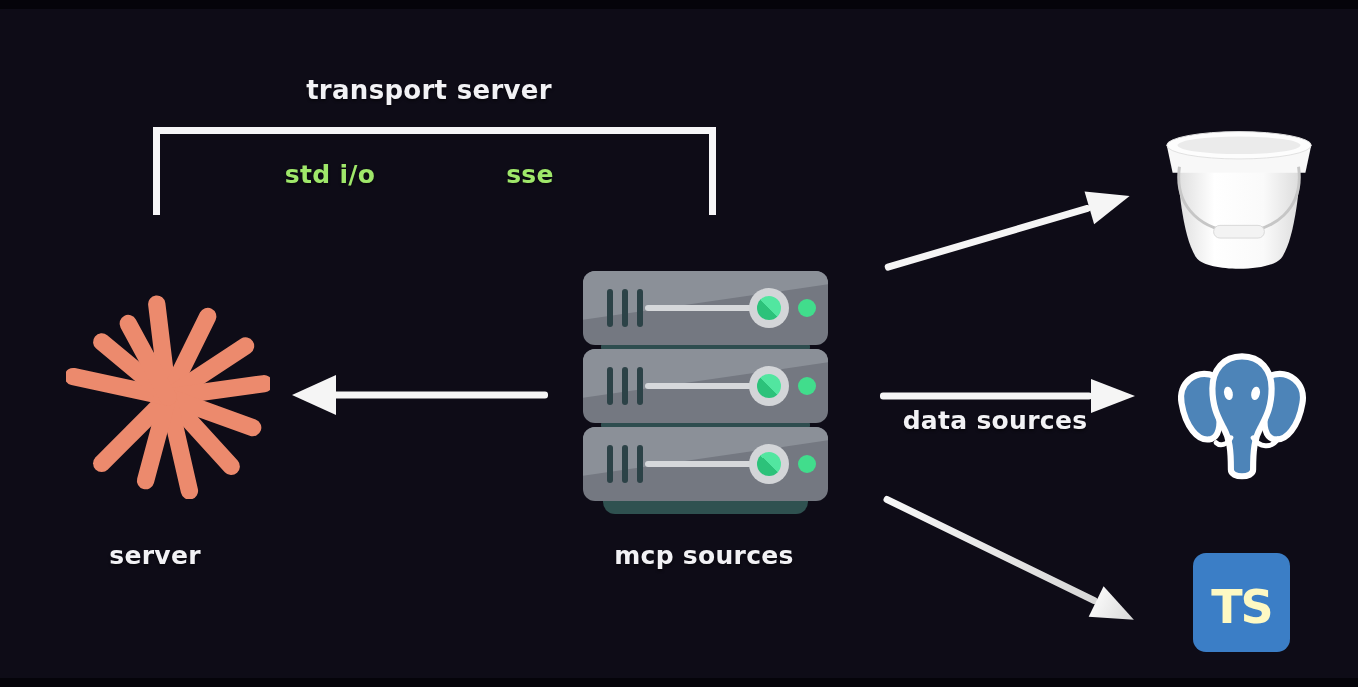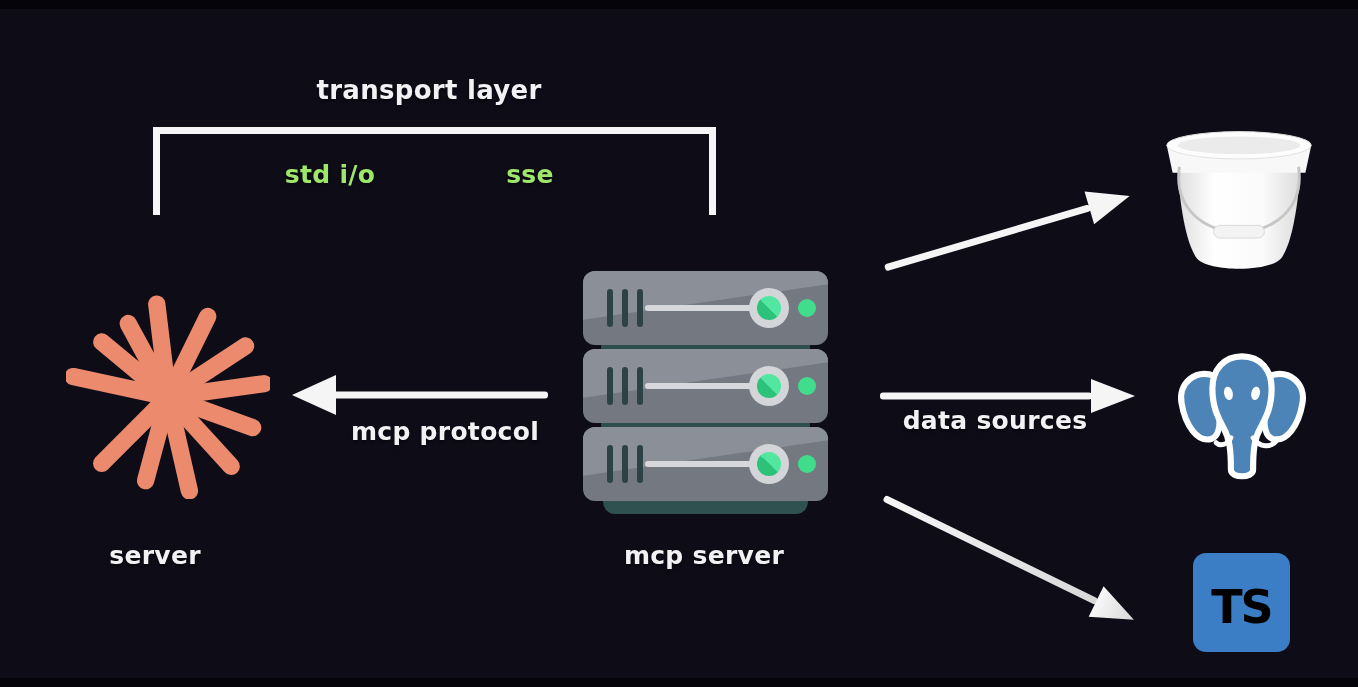--- a/index.html
+++ b/index.html
@@ -44,30 +44,30 @@
                background:linear-gradient(45deg,#2cc27a 50%,#52e6a0 50%);}
   .status-dot{position:absolute;left:215px;top:28px;width:18px;height:18px;border-radius:50%;background:var(--indicator-green);}
   .server-gap{height:6px;margin:-1px 18px;background:#2e4d4f;border-radius:2px;position:relative;z-index:0;}
   .server-base{height:24px;margin:-11px 20px 0;background:var(--server-teal);border-radius:0 0 12px 12px;position:relative;z-index:0;}
 
   .arrow-svg{position:absolute;overflow:visible;}
   .abs{position:absolute;}
 
   .ts-badge{position:absolute;left:1193px;top:553px;width:97px;height:99px;background:var(--typescript-blue);
             border-radius:13px;display:flex;align-items:center;justify-content:center;padding-top:8px;
-            font-weight:700;font-size:46px;color:#000000;letter-spacing:-2px;}
+            font-weight:700;font-size:46px;color:#fef9c3;letter-spacing:-2px;}
 </style>
 </head>
 <body>
 
 <div class="canvas">
   <div class="edge-bar top"></div>
   <div class="edge-bar bottom"></div>
 
-  <div class="lbl" style="left:279px;top:75px;width:300px;font-size:26px;">transport layer</div>
+  <div class="lbl" style="left:279px;top:75px;width:300px;font-size:26px;">transport server</div>
   <div class="bracket"></div>
   <div class="lbl green" style="left:255px;top:160px;width:150px;font-size:25px;">std i/o</div>
   <div class="lbl green" style="left:455px;top:160px;width:150px;font-size:25px;">sse</div>
 
   <svg class="abs" style="left:66px;top:295px;" width="204" height="204" viewBox="0 0 200 200">
     <g stroke="var(--claude-coral)" stroke-width="17" stroke-linecap="round">
       <line x1="100" y1="100" x2="89" y2="9"></line>
       <line x1="100" y1="100" x2="139" y2="21"></line>
       <line x1="100" y1="100" x2="176" y2="50"></line>
       <line x1="100" y1="100" x2="194" y2="87"></line>
@@ -111,27 +111,26 @@
           <div class="slat"></div>
           <div class="slat"></div>
           <div class="slat"></div>
         </div>
       <div class="slider-line"></div>
       <div class="knob"></div>
       <div class="status-dot"></div>
     </div>
     <div class="server-base"></div>
   </div>
-  <div class="lbl" style="left:594px;top:541px;width:220px;font-size:25px;">mcp server</div>
+  <div class="lbl" style="left:594px;top:541px;width:220px;font-size:25px;">mcp sources</div>
 
   <svg class="arrow-svg" style="left:288px;top:373px;" width="270" height="44" viewBox="0 0 270 44">
     <rect x="44" y="18.5" width="216" height="7" rx="3" fill="var(--arrow-white)"></rect>
     <polygon points="4,22 48,2 48,42" fill="var(--arrow-white)"></polygon>
   </svg>
-  <div class="lbl" style="left:335px;top:417px;width:220px;font-size:25px;">mcp protocol</div>
 
   <svg class="arrow-svg" style="left:876px;top:184px;" width="266" height="100" viewBox="0 0 266 100">
     <g transform="translate(9,84) rotate(-16.4)" fill="var(--arrow-white)">
       <rect x="0" y="-3.5" width="214" height="7" rx="3"></rect>
       <polygon points="213,-17 255,0 213,17"></polygon>
     </g>
   </svg>
 
   <svg class="arrow-svg" style="left:878px;top:376px;" width="262" height="40" viewBox="0 0 262 40">
     <rect x="2" y="16.5" width="212" height="7" rx="3" fill="var(--arrow-white)"></rect>

